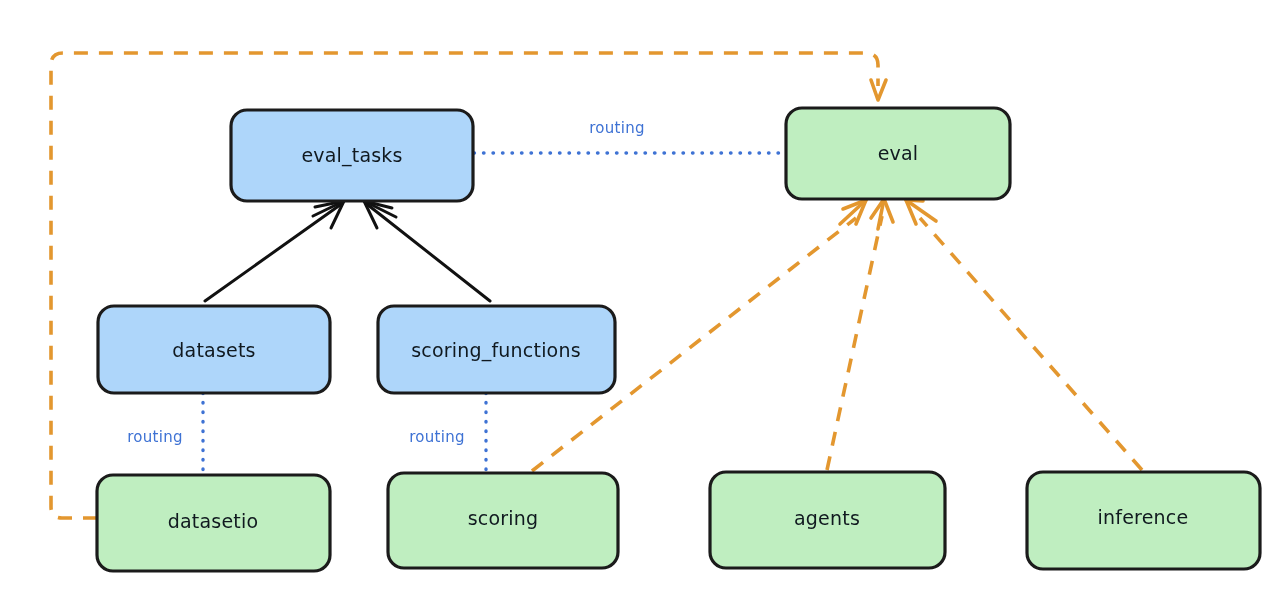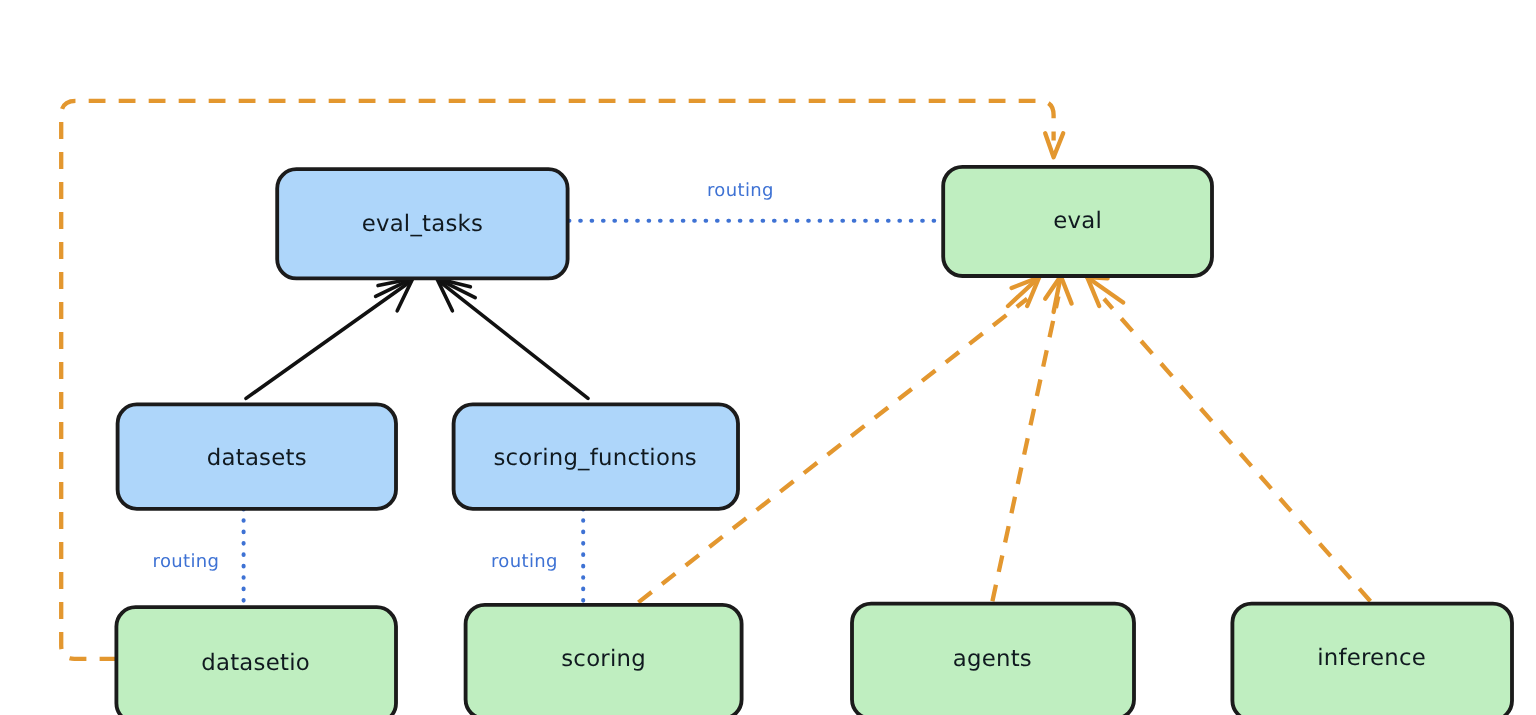--- a/index.html
+++ b/index.html
@@ -11,21 +11,20 @@
     width: 1280px;
     height: 596px;
     font-family: "DejaVu Sans", sans-serif;
     overflow: hidden;
   }
   #diagram-root {
     position: relative;
     width: 1280px;
     height: 552px;
     background: #ffffff;
-    margin-top: 31px;
   }
   svg.canvas {
     position: absolute;
     top: 0;
     left: 0;
     width: 1280px;
     height: 596px;
   }
   .node-label {
     font-family: "DejaVu Sans", sans-serif;

